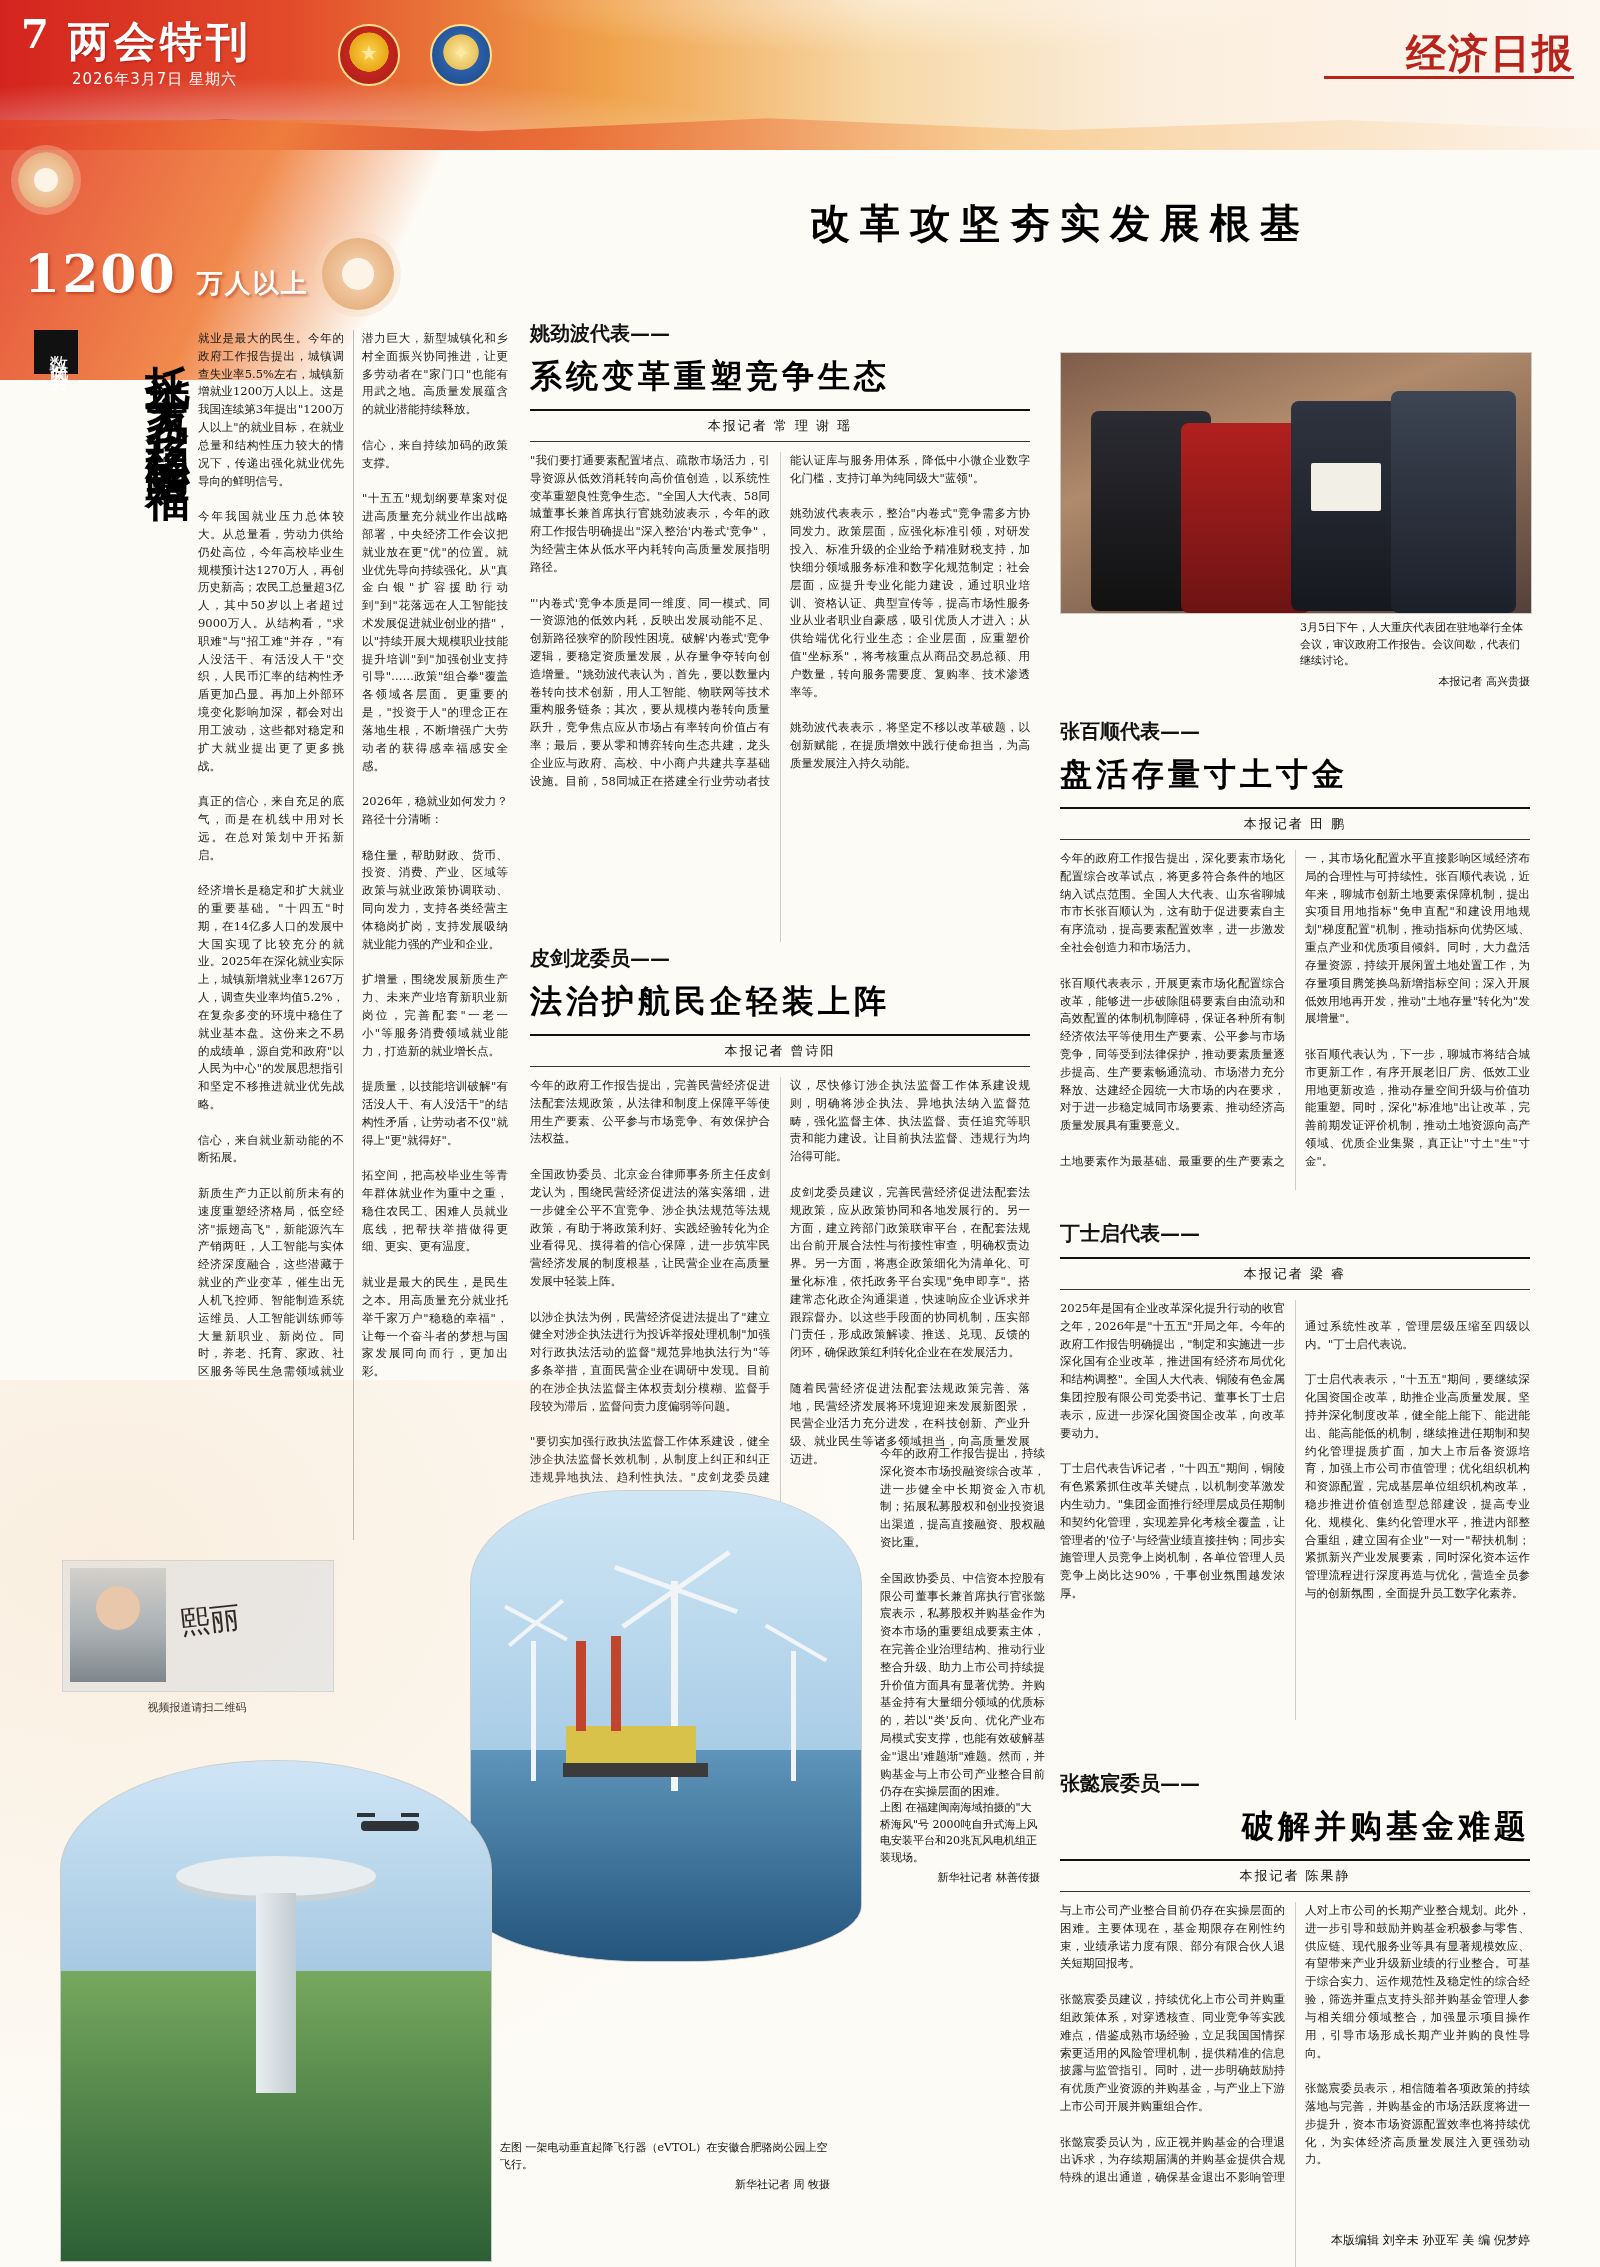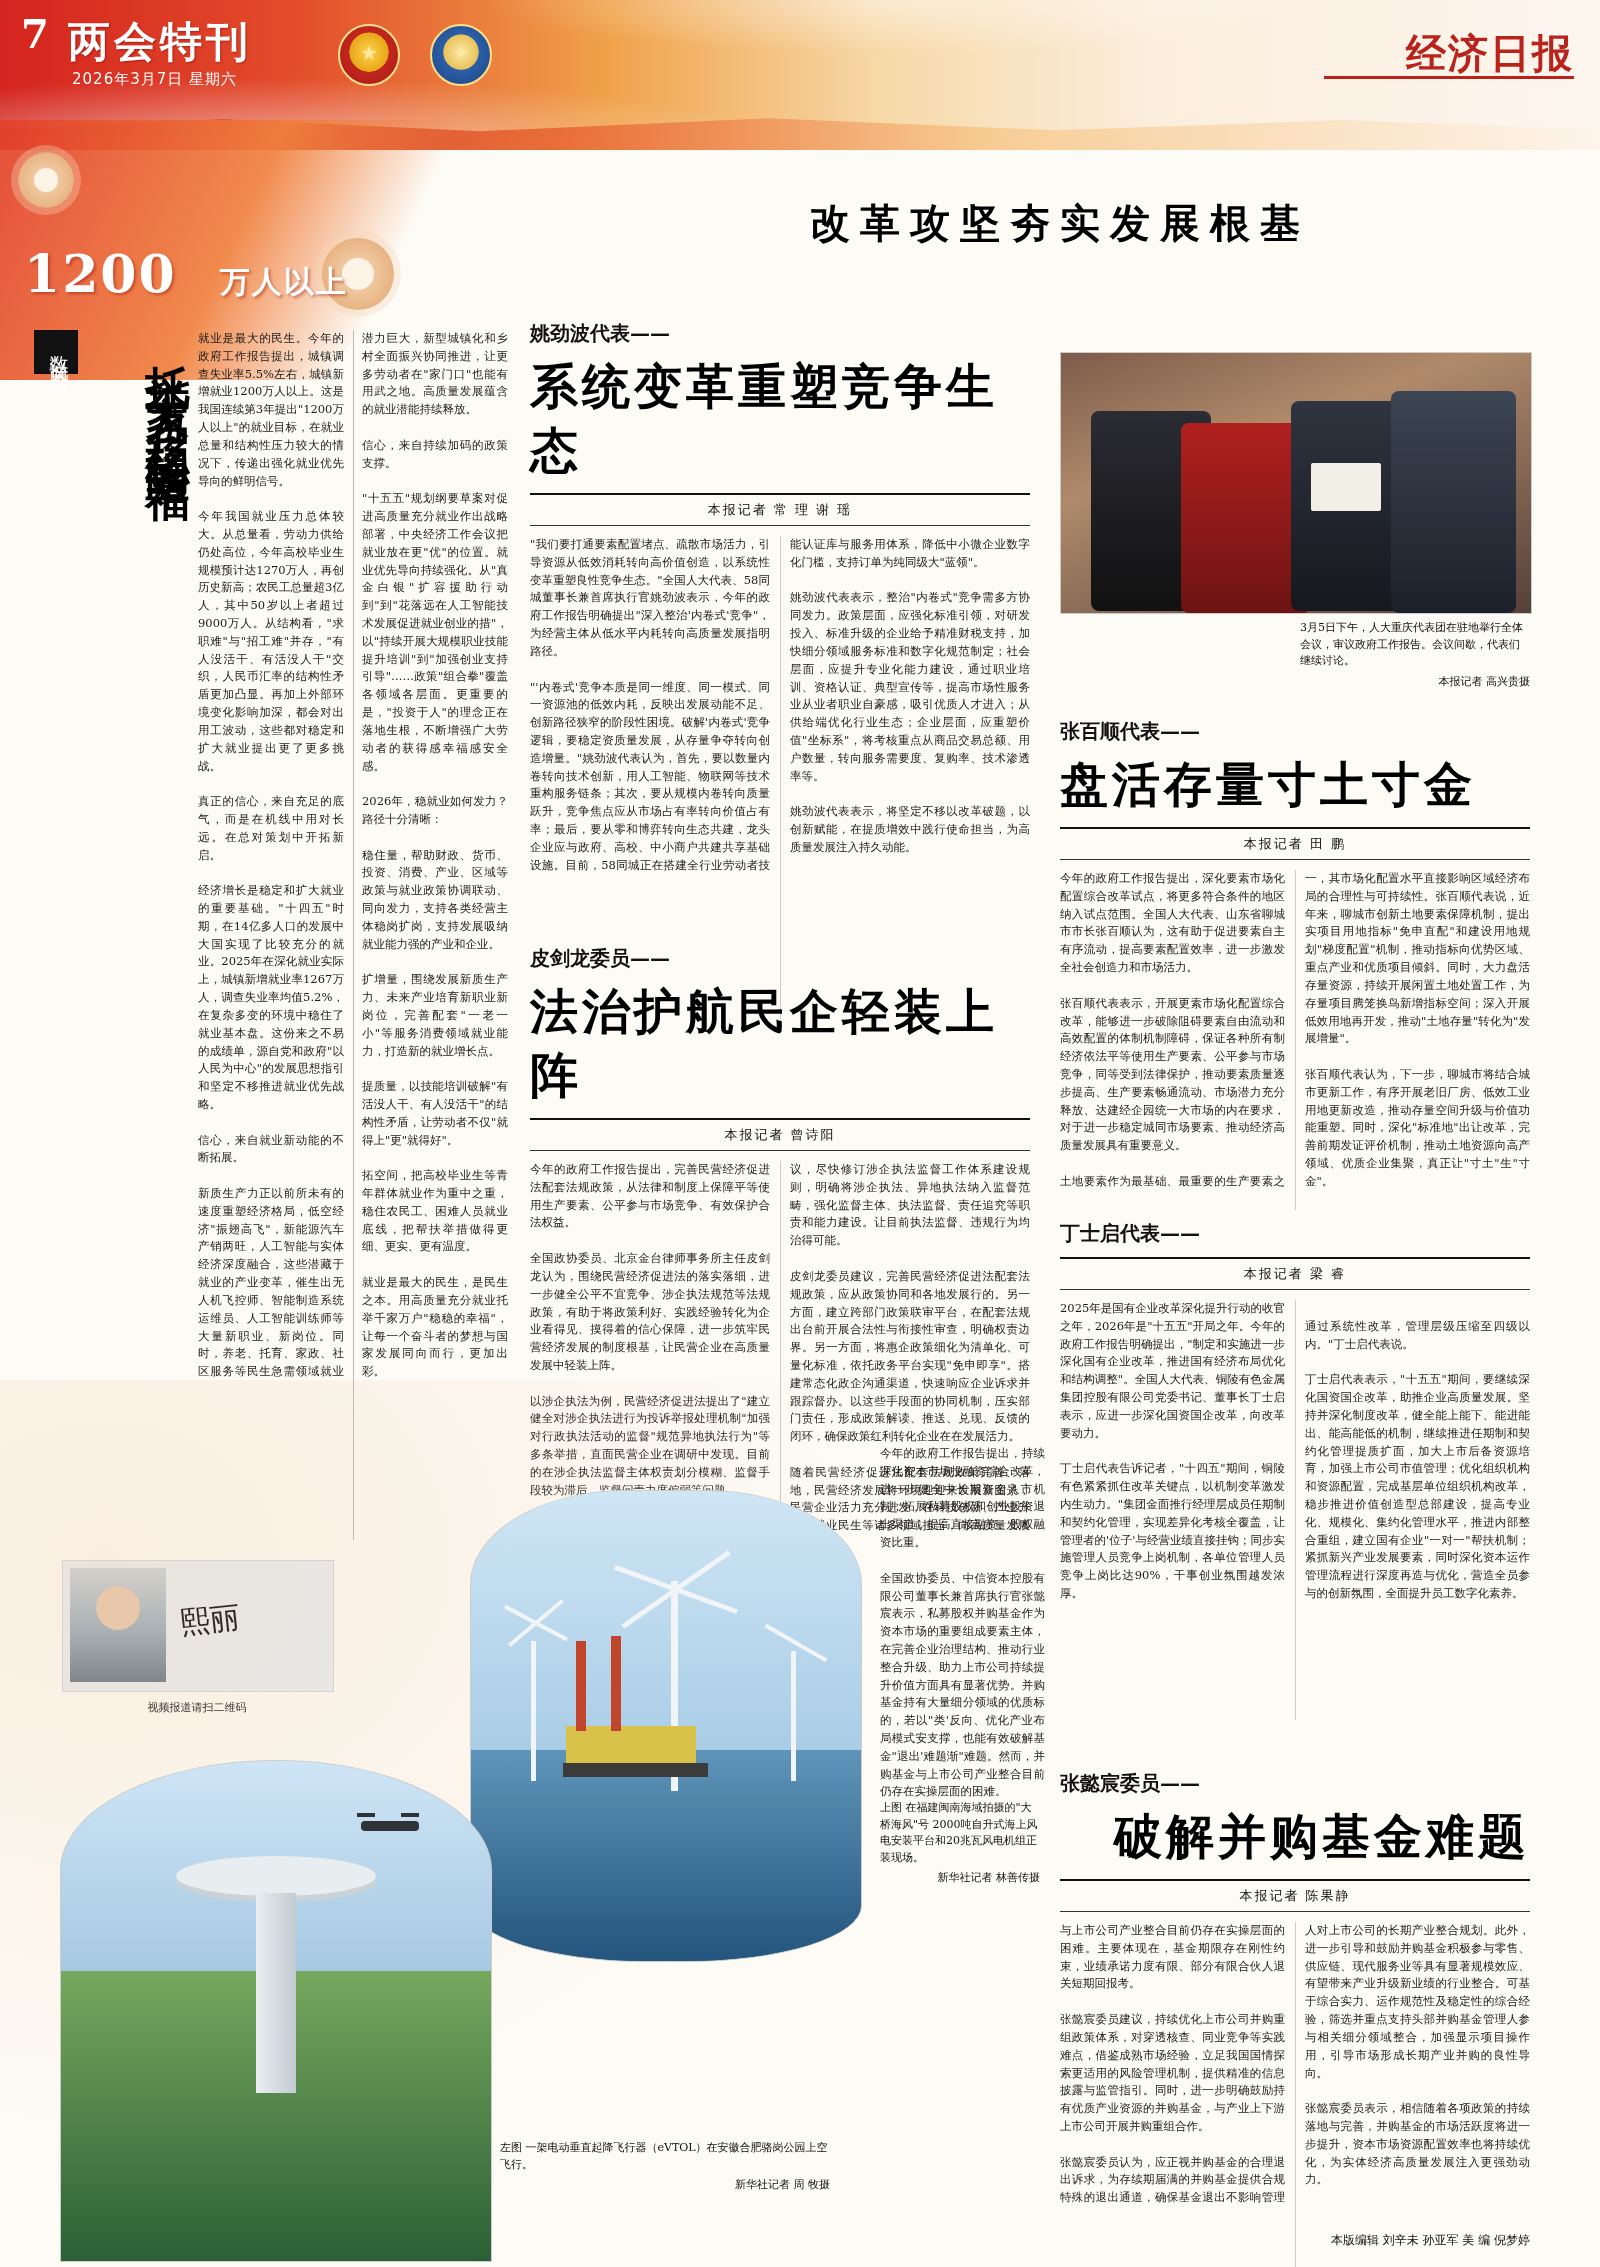--- a/index.html
+++ b/index.html
@@ -76,40 +76,40 @@
   .gear.g1:after,.gear.g2:after{
     content:"";position:absolute;left:28%;top:28%;width:44%;height:44%;
     border-radius:50%;background:#fdf3e6;
   }
   .big-number{
     position:absolute;left:24px;top:242px;width:330px;height:64px;
     color:#fff;font-family:"DejaVu Serif","Liberation Serif",serif;
     font-size:52px;font-weight:bold;letter-spacing:2px;line-height:64px;
     text-shadow:2px 2px 3px rgba(150,20,0,.45);
   }
-  .big-number small{font-size:30px;letter-spacing:2px;margin-left:23px;}
+  .big-number small{font-size:26px;letter-spacing:2px;}
 
   
   .main-headline{
     position:absolute;left:600px;top:196px;width:920px;
     text-align:center;font-size:40px;font-weight:bold;letter-spacing:10px;
     font-family:"DejaVu Serif","Liberation Serif",serif;color:#000;
   }
 
   
   .col-text{
     font-size:11.5px;line-height:1.55;text-align:justify;
     font-family:"DejaVu Serif","Liberation Serif",serif;color:#1a1a1a;
     writing-mode:horizontal-tb;
   }
   .sec-kicker{
     font-size:20px;font-weight:bold;font-family:"DejaVu Serif","Liberation Serif",serif;
   }
   .sec-title{
-    font-size:48px;font-weight:bold;letter-spacing:4px;
+    font-size:32px;font-weight:bold;letter-spacing:4px;
     font-family:"DejaVu Serif","Liberation Serif",serif;color:#000;
   }
   .byline{
     font-size:13px;text-align:center;letter-spacing:2px;
     font-family:"DejaVu Serif","Liberation Serif",serif;
   }
   .rule{height:2px;background:#111;}
   .thin-rule{height:1px;background:#333;}
 
   

